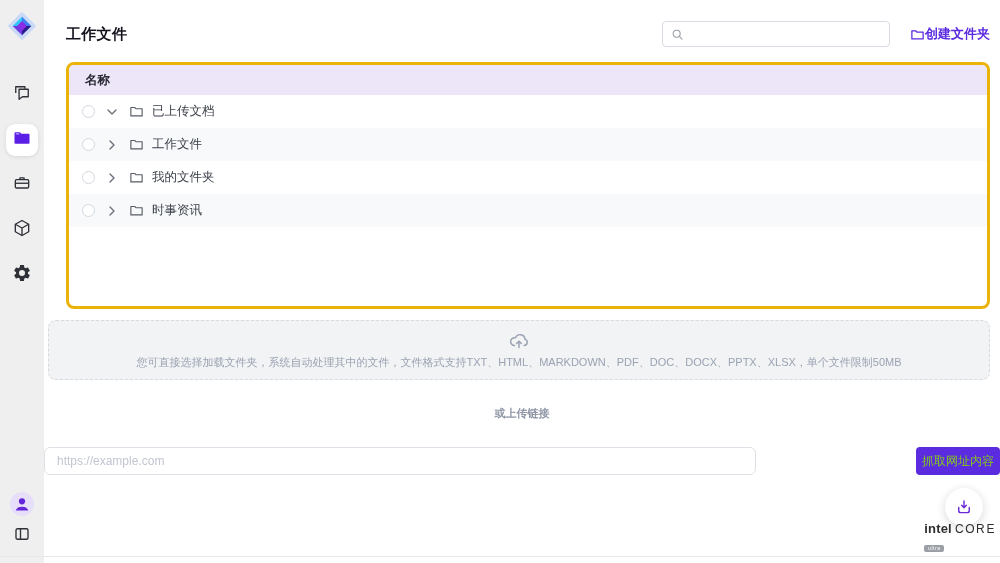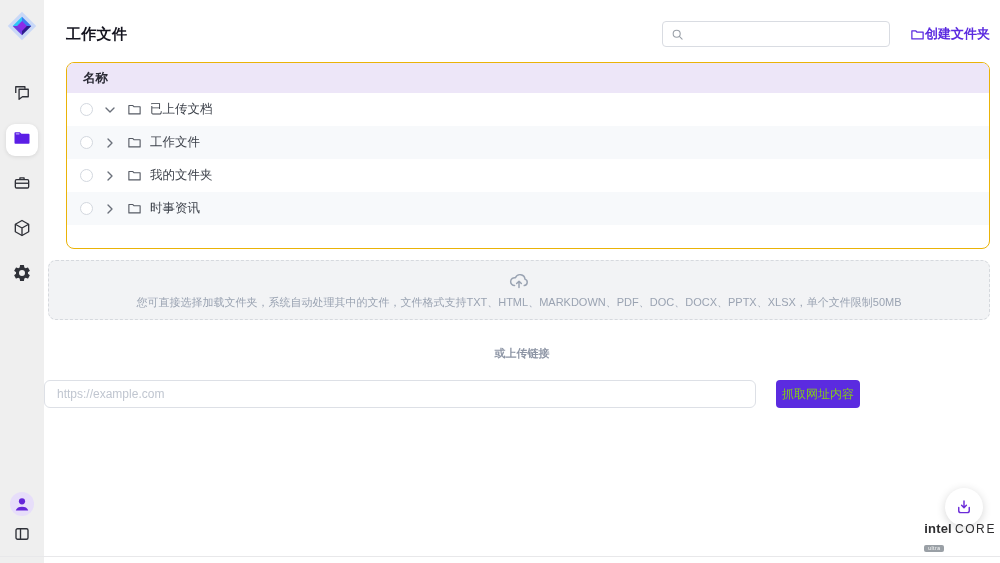--- a/index.html
+++ b/index.html
@@ -21,34 +21,34 @@
   .main { position:absolute; left:44px; top:0; right:0; bottom:0; background:#fff; }
   .header { height:28px; margin:20px 10px 0 22px; display:flex; align-items:center; }
   .page-title { font-size:15px; font-weight:700; color:#14141f; letter-spacing:.3px; }
   .spacer { flex:1; }
   .search-box { width:228px; height:26px; border:1px solid #d9dce2; border-radius:4px;
     display:flex; align-items:center; padding:0 8px; gap:6px; background:#fff; margin-right:20px; }
   .search-box input { border:none; outline:none; flex:1; font-size:12px; font-family:inherit; color:#333; background:transparent; }
   .create-folder { display:flex; align-items:center; gap:0; cursor:pointer; color:#5b2be0;
     font-size:13px; font-weight:700; background:none; border:none; font-family:inherit; }
   
-  .table { margin:14px 10px 0 22px; height:187px; border:1px solid #eab308; border-radius:8px; overflow:hidden; background:#fff; }
+  .table { margin:14px 10px 0 22px; height:247px; border:3px solid #eab308; border-radius:8px; overflow:hidden; background:#fff; }
   .t-head { height:30px; background:#ede6f8; display:flex; align-items:center; padding:0 16px;
     font-size:12.5px; font-weight:700; color:#2a2a35; }
   .t-row { height:33px; display:flex; align-items:center; padding:16px 13px; font-size:12.5px; color:#3a3f48; cursor:pointer; }
   .t-row.alt { background:#f7f9fb; }
   .row-check { width:13px; height:13px; border:1.5px solid #d3d8df; border-radius:50%; background:#fff; margin-right:9px; flex:none; cursor:pointer; }
   .chev { width:16px; height:16px; margin-right:9px; flex:none; cursor:pointer; }
   .row-folder { width:15px; height:15px; margin-right:8px; flex:none; }
   
   .dropzone { margin:11px 10px 0 4px; height:60px; background:#f2f3f5; border:1px dashed #d6d9de; border-radius:8px;
     display:flex; flex-direction:column; align-items:center; justify-content:center; gap:3px; cursor:pointer; }
   .drop-hint { font-size:11px; color:#9aa3b2; }
   .or-label { text-align:center; margin-top:26px; font-size:11px; color:#8d95a5;font-weight:bold; }
-  .url-row { display:flex; justify-content:flex-start; align-items:center; gap:20px; margin-top:19px; }
+  .url-row { display:flex; justify-content:space-between; align-items:center; gap:5px; margin-top:26px; }
   .url-input { width:712px; height:28px; border:1px solid #dde0e6; border-radius:6px; padding:0 12px;
     font-size:12px; font-family:inherit; color:#333; outline:none; }
   .url-input::placeholder { color:#c0c6d0; }
   .fetch-btn { width:84px; height:28px; background:#5b2be0; color:#84cc16; border:none; border-radius:4px;
     font-size:12px; font-family:inherit; cursor:pointer; }
   
   .fab { position:absolute; right:17px; bottom:37px; width:38px; height:38px; border-radius:50%;
     background:#fff; box-shadow:0 2px 10px rgba(0,0,0,.16); display:flex; align-items:center; justify-content:center; cursor:pointer; }
   .intel-brand { position:absolute; right:4px; bottom:9px; text-align:left; color:#2e2e30; line-height:1.05; }
   .intel-word { font-size:13px; font-weight:700; letter-spacing:.2px; }

